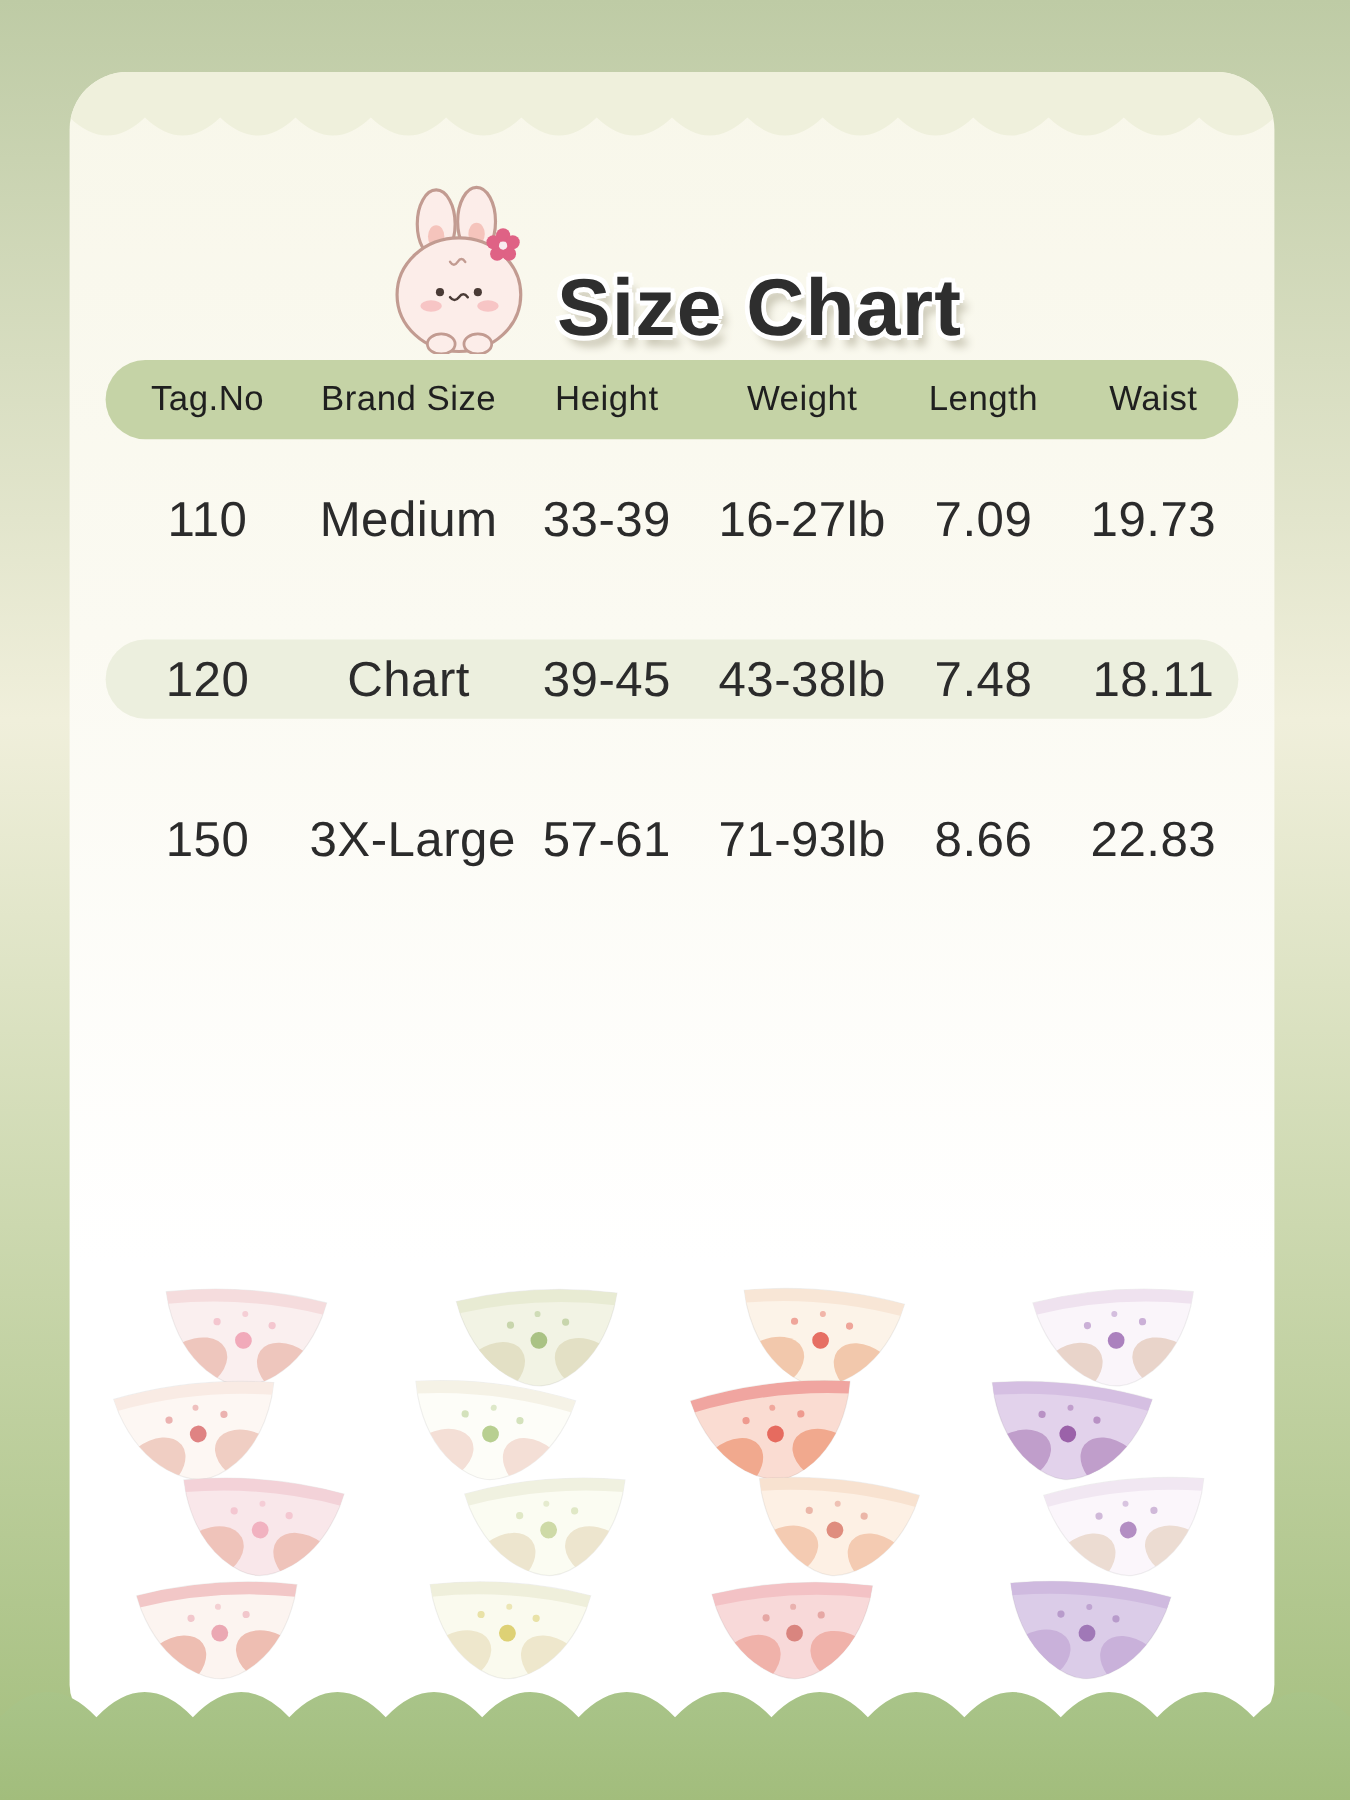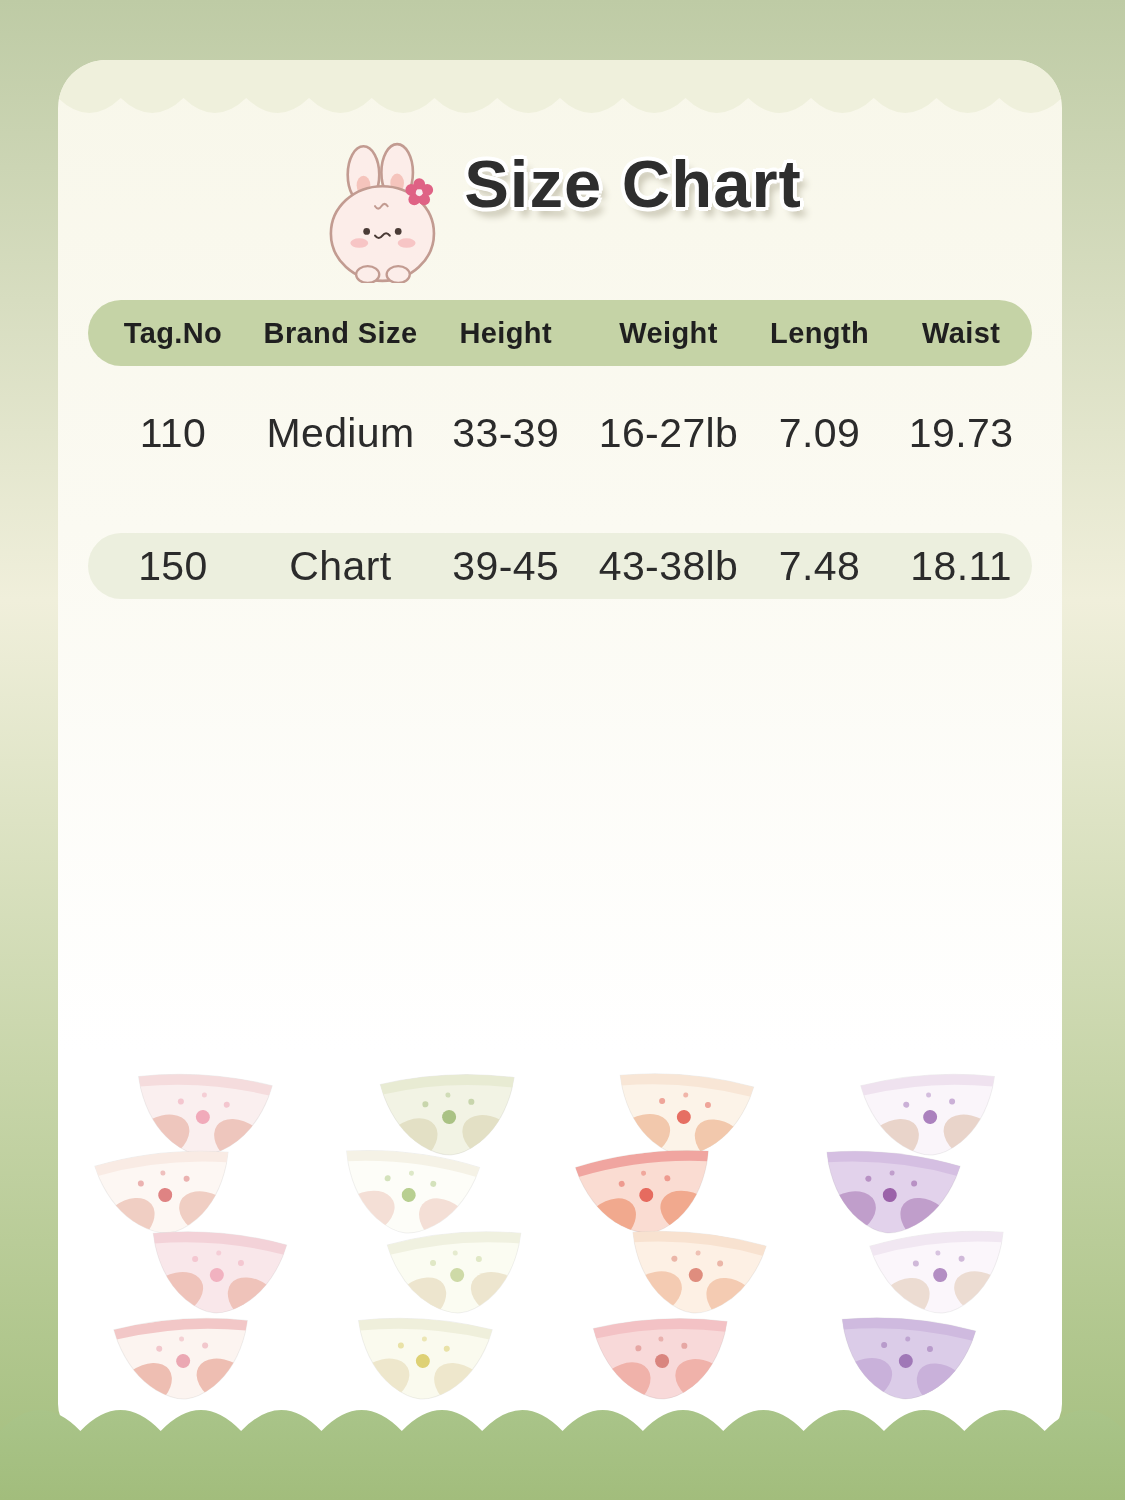--- a/index.html
+++ b/index.html
@@ -9,37 +9,37 @@
     background:linear-gradient(180deg,var(--bg-top) 0%,var(--bg-mid) 40%,var(--bg-bottom) 100%);
   }
   .card{
     position:absolute;left:58px;top:60px;width:1004px;height:1380px;
     border-radius:48px 48px 36px 36px;overflow:hidden;z-index:1;
     background:linear-gradient(180deg,var(--card-cream) 0%,#FBFAF2 34%,var(--card-white) 72%);
   }
   .band-svg{position:absolute;top:0;left:0;width:100%;height:56px;display:block;}
   .title-row{
     position:absolute;top:85px;left:0;width:100%;height:150px;
-    display:flex;align-items:flex-start;justify-content:center;gap:14px;
+    display:flex;align-items:flex-end;justify-content:center;gap:14px;
   }
   .bunny-svg{width:132px;height:142px;flex:0 0 auto;margin-top:-4px;}
   .page-title{
     margin:0;font-size:67px;font-weight:700;color:var(--title-color);letter-spacing:1px;
     text-shadow:
       -3px -3px 0 #FFFFFF, 3px -3px 0 #FFFFFF, -3px 3px 0 #FFFFFF, 3px 3px 0 #FFFFFF,
       0 -4px 0 #FFFFFF, 0 4px 0 #FFFFFF, -4px 0 0 #FFFFFF, 4px 0 0 #FFFFFF,
       6px 9px 7px var(--title-shadow);
   }
   .table{position:absolute;left:30px;right:30px;top:240px;}
   .trow{
     display:grid;grid-template-columns:18% 17.5% 17.5% 17% 15% 15%;
     align-items:center;height:66px;border-radius:33px;
   }
   .thead{background:var(--header-pill);}
-  .thead .cell{font-weight:700;font-size:29px;color:#1F1F1F;}
+  .thead .cell{font-weight:400;font-size:29px;color:#1F1F1F;}
   .tbody{margin-top:34px;}
   .tbody .trow{margin-bottom:67px;}
   .tbody .trow.alt{background:var(--row-pill);}
   .cell{
     text-align:center;font-size:41px;font-weight:400;color:var(--text-dark);
     letter-spacing:0.4px;white-space:nowrap;
   }
   .photos{
     position:absolute;left:22px;right:22px;top:1003px;height:355px;
     display:flex;justify-content:space-between;align-items:flex-start;
@@ -127,26 +127,34 @@
     <div class="tbody">
       <div class="trow">
         <span class="cell">110</span>
         <span class="cell">Medium</span>
         <span class="cell">33-39</span>
         <span class="cell">16-27lb</span>
         <span class="cell">7.09</span>
         <span class="cell">19.73</span>
       </div>
       <div class="trow alt">
-        <span class="cell">150</span>
+        <span class="cell">120</span>
         <span class="cell">Chart</span>
         <span class="cell">39-45</span>
         <span class="cell">43-38lb</span>
         <span class="cell">7.48</span>
         <span class="cell">18.11</span>
+      </div>
+      <div class="trow">
+        <span class="cell">150</span>
+        <span class="cell">3X-Large</span>
+        <span class="cell">57-61</span>
+        <span class="cell">71-93lb</span>
+        <span class="cell">8.66</span>
+        <span class="cell">22.83</span>
       </div>
     </div>
   </div>
 
   <div class="photos">
     <div class="photo-group">
       <svg class="set" width="235" height="352" viewBox="0 0 235 352">
         <use href="#brief" width="150" height="100" transform="translate(48,2) rotate(4 75 50)" style="--main: #FAEFEF; --band: #F5DCDD; --inner: #EEC6BD; --motif: #EE9DB0;"></use>
         <use href="#brief" width="150" height="100" transform="translate(10,80) rotate(-6 75 50)" style="--main: #FDF7F3; --band: #F9EBE4; --inner: #F0CEC3; --motif: #D96E6E;"></use>
         <use href="#brief" width="150" height="100" transform="translate(62,160) rotate(5 75 50)" style="--main: #F9E7EA; --band: #F3D2D8; --inner: #EFC3BA; --motif: #F0A8B8;"></use>

